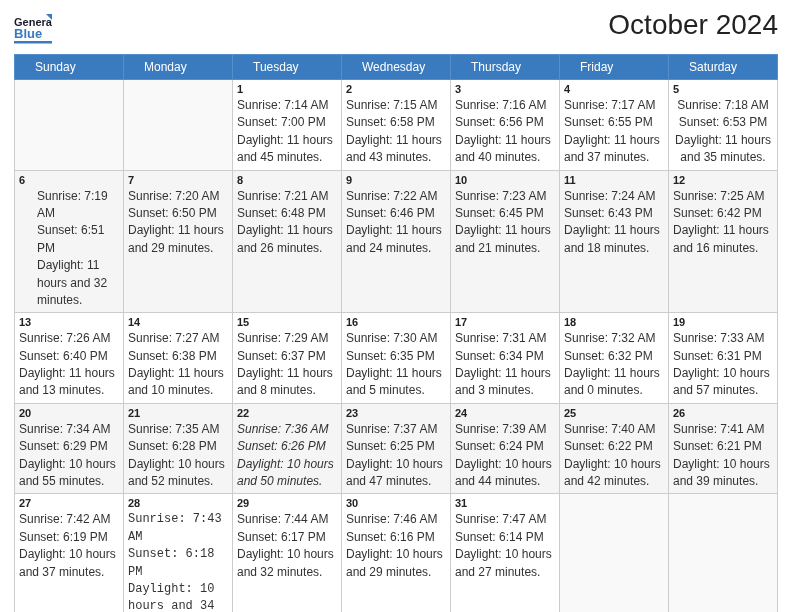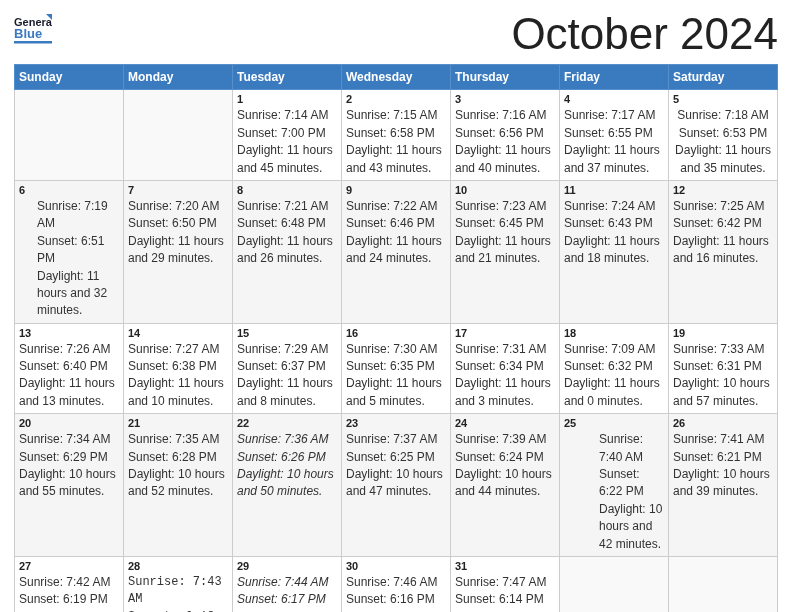--- a/index.html
+++ b/index.html
@@ -25,42 +25,42 @@
     }
     .logo {
       display: flex;
       flex-direction: column;
       align-items: flex-start;
     }
     .title-block {
       text-align: right;
     }
     .main-title {
-      font-size: 44px;
+      font-size: 28px;
       font-weight: normal;
       color: #222;
       line-height: 1.1;
     }
     .subtitle {
       font-size: 15px;
       color: #555;
     }
     .calendar {
       flex: 1;
       border: 1px solid #bbb;
       border-collapse: collapse;
       width: 100%;
       table-layout: fixed;
     }
     .calendar th {
       background: #3a7abf;
       color: #fff;
       font-size: 12px;
-      font-weight: bold;
-      padding: 5px 4px;
+      font-weight: normal;
+      padding: 5px 20px;
       text-align: left;
       border: 1px solid #5590cc;
     }
     .calendar td {
       border: 1px solid #ccc;
       vertical-align: top;
       padding: 3px 4px;
       font-size: 9.5px;
       color: #333;
       background: #fff;
@@ -229,21 +229,21 @@
 Daylight: 11 hours and 5 minutes.</div>
           </td>
           <td>
             <span class="day-num">17</span>
             <div class="day-info" style="white-space: pre-line;">Sunrise: 7:31 AM
 Sunset: 6:34 PM
 Daylight: 11 hours and 3 minutes.</div>
           </td>
           <td>
             <span class="day-num">18</span>
-            <div class="day-info" style="white-space: pre-line;">Sunrise: 7:09 AM
+            <div class="day-info" style="white-space: pre-line;">Sunrise: 7:32 AM
 Sunset: 6:32 PM
 Daylight: 11 hours and 0 minutes.</div>
           </td>
           <td>
             <span class="day-num">19</span>
             <div class="day-info" style="white-space: pre-line;">Sunrise: 7:33 AM
 Sunset: 6:31 PM
 Daylight: 10 hours and 57 minutes.</div>
           </td>
         </tr>
@@ -273,21 +273,21 @@
 Daylight: 10 hours and 47 minutes.</div>
           </td>
           <td>
             <span class="day-num">24</span>
             <div class="day-info" style="white-space: pre-line;">Sunrise: 7:39 AM
 Sunset: 6:24 PM
 Daylight: 10 hours and 44 minutes.</div>
           </td>
           <td>
             <span class="day-num">25</span>
-            <div class="day-info" style="white-space: pre-line; margin-left: 35px;">Sunrise: 7:40 AM
+            <div class="day-info" style="white-space: pre-line;">Sunrise: 7:40 AM
 Sunset: 6:22 PM
 Daylight: 10 hours and 42 minutes.</div>
           </td>
           <td>
             <span class="day-num">26</span>
             <div class="day-info" style="white-space: pre-line;">Sunrise: 7:41 AM
 Sunset: 6:21 PM
 Daylight: 10 hours and 39 minutes.</div>
           </td>
         </tr>
@@ -299,21 +299,21 @@
 Daylight: 10 hours and 37 minutes.</div>
           </td>
           <td>
             <span class="day-num">28</span>
             <div class="day-info" style="white-space: pre-line; font-family: Liberation Mono, monospace;">Sunrise: 7:43 AM
 Sunset: 6:18 PM
 Daylight: 10 hours and 34 minutes.</div>
           </td>
           <td>
             <span class="day-num">29</span>
-            <div class="day-info" style="white-space: pre-line; font-style: italic;">Sunrise: 7:44 AM
+            <div class="day-info" style="white-space: pre-line;">Sunrise: 7:44 AM
 Sunset: 6:17 PM
 Daylight: 10 hours and 32 minutes.</div>
           </td>
           <td>
             <span class="day-num">30</span>
             <div class="day-info" style="white-space: pre-line;">Sunrise: 7:46 AM
 Sunset: 6:16 PM
 Daylight: 10 hours and 29 minutes.</div>
           </td>
           <td>

